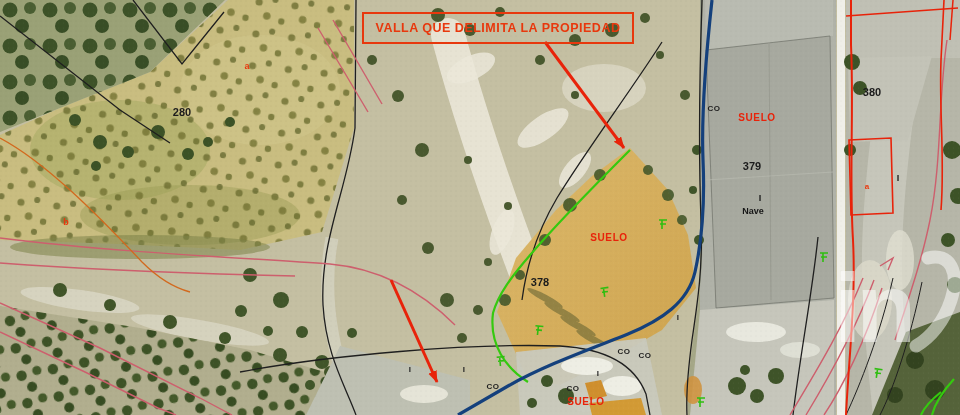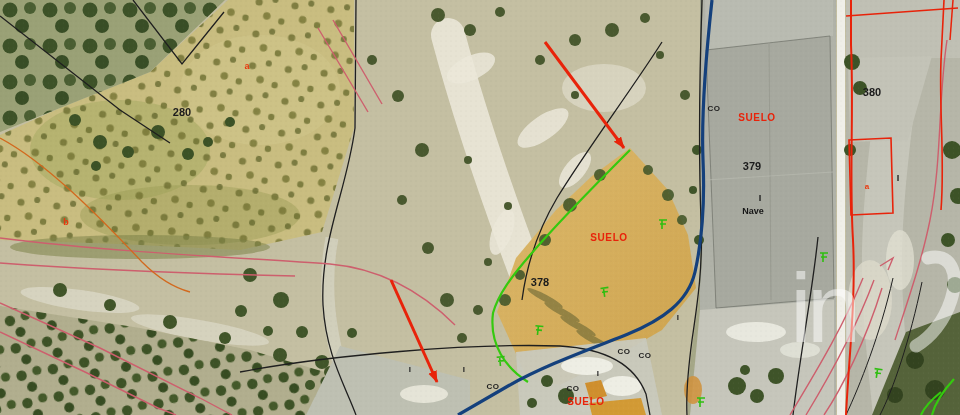--- a/index.html
+++ b/index.html
@@ -11,22 +11,22 @@
   .lbl.black{color:#1c1c1c;font-size:11px;}
   .lbl.small{color:#1e1e1e;font-size:8px;letter-spacing:.4px;}
   .lbl.tick{color:#161616;font-size:9px;}
   .lbl.nave{color:#161616;font-size:9px;}
   .lbl.red-suelo{color:#e8230a;font-size:10px;font-weight:bold;letter-spacing:.6px;}
   .lbl.red-letter{color:#e8380d;font-size:9px;font-weight:bold;}
   .lbl.red-letter.sm{font-size:8px;}
   .annbox{position:absolute;border:2px solid #e8380d;display:flex;align-items:center;
           justify-content:center;color:#e8380d;font-weight:bold;font-size:12.5px;
           letter-spacing:.5px;text-transform:uppercase;}
-  .watermark{position:absolute;left:790px;top:252px;color:rgba(255,255,255,.5);
-             font-weight:normal;font-size:98px;letter-spacing:-5px;}
+  .watermark{position:absolute;left:834px;top:252px;color:rgba(255,255,255,.5);
+             font-weight:bold;font-size:98px;letter-spacing:-5px;}
 </style>
 </head>
 <body>
 
 <div class="stage">
 
 <svg width="960" height="415" viewBox="0 0 960 415">
   <defs>
     <pattern id="olivePat" width="36" height="32" patternUnits="userSpaceOnUse" patternTransform="rotate(6)">
       <circle cx="6" cy="7" r="3.6" fill="#6a6b2e" opacity="0.85"></circle>
@@ -312,16 +312,19 @@
   <span class="lbl small" style="left:624px;top:352px">CO</span>
   <span class="lbl small" style="left:645px;top:356px">CO</span>
   <span class="lbl small" style="left:598px;top:374px">I</span>
   <span class="lbl small" style="left:573px;top:389px">CO</span>
   <span class="lbl small" style="left:493px;top:387px">CO</span>
   <span class="lbl small" style="left:464px;top:370px">I</span>
   <span class="lbl small" style="left:410px;top:370px">I</span>
   <span class="lbl red-suelo" style="left:586px;top:402px">SUELO</span>
 </div>
 
+<div class="annbox" style="left:362px;top:12px;width:268px;height:28px">
+  <span>VALLA QUE DELIMITA LA PROPIEDAD</span>
+</div>
 
 <div class="watermark">in</div>
 
 </div>
 
 </body></html>

